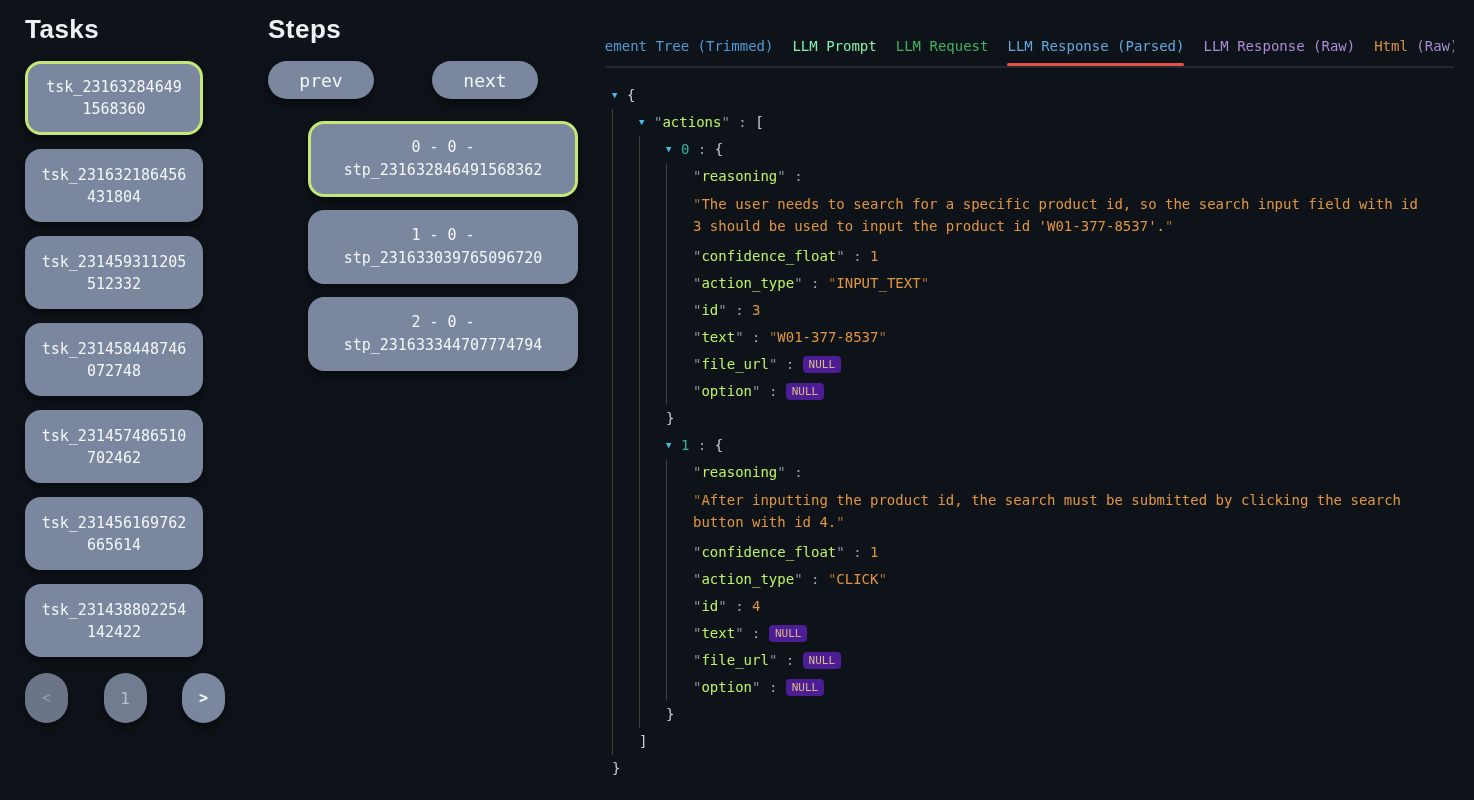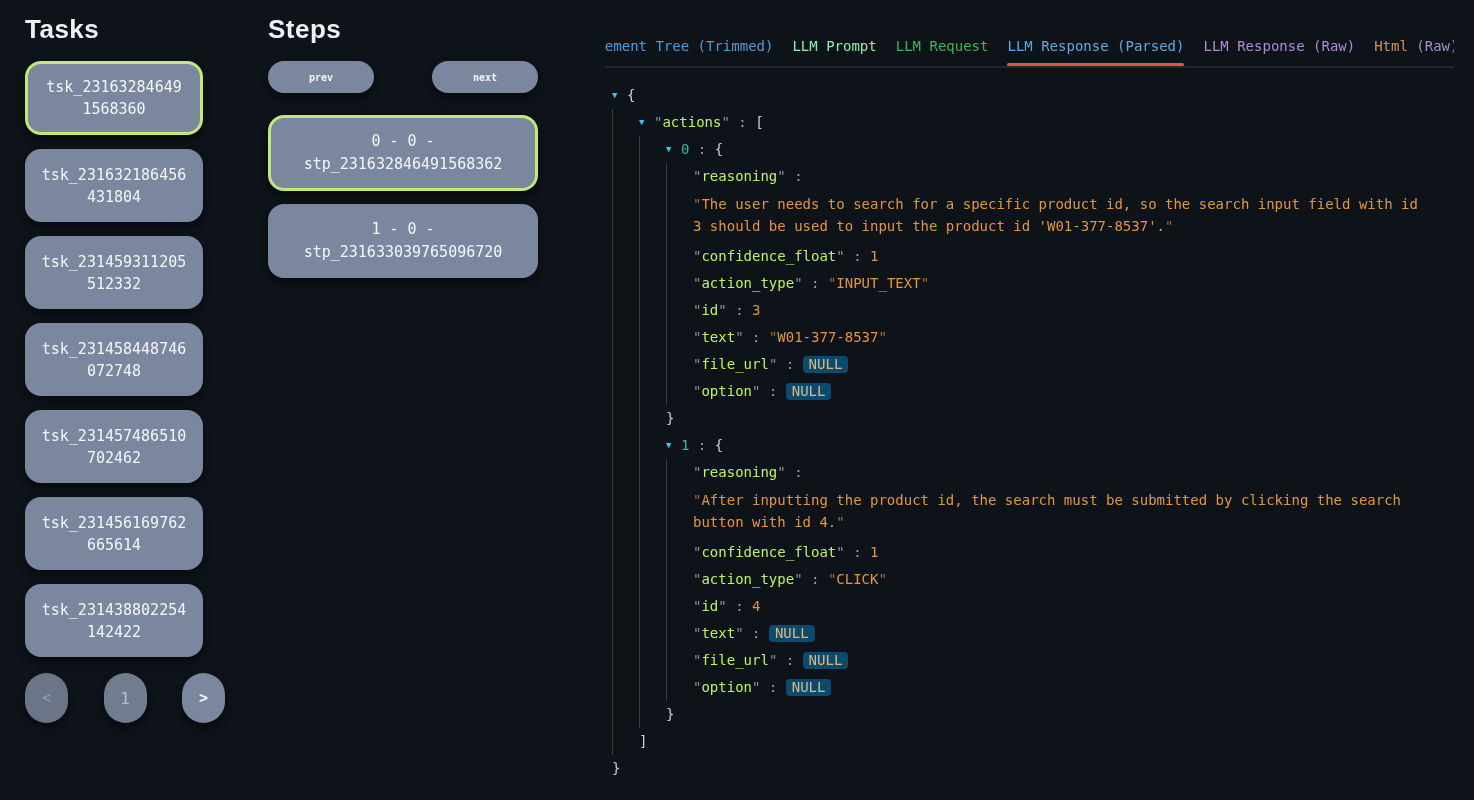--- a/index.html
+++ b/index.html
@@ -31,25 +31,25 @@
     font-family:"DejaVu Sans Mono",monospace;
     box-shadow:0 5px 8px rgba(0,0,0,.45);
     display:flex;align-items:center;justify-content:center;
   }
   .card-btn{
     width:100%;min-height:73px;border-radius:16px;
     font-size:15px;line-height:22px;text-align:center;
     padding:12px 14px;margin-bottom:14px;
     word-break:break-all;
   }
-  .steps-list .card-btn{min-height:74px;line-height:23px;margin-bottom:13px;word-break:normal;}
+  .steps-list .card-btn{min-height:74px;line-height:23px;margin-bottom:13px;word-break:normal;margin-left:40px;}
   .card-btn.selected{border:3px solid var(--sel-border);}
 
   .steps-nav{display:flex;justify-content:space-between;margin-bottom:22px;}
-  .pill-btn{width:106px;height:32px;border-radius:21px;font-size:10px;font-weight:bold;}
+  .pill-btn{width:106px;height:38px;border-radius:21px;font-size:18px;}
 
   .pagination{display:flex;justify-content:space-between;width:200px;margin-top:16px;}
   .page-btn{width:43px;height:50px;border-radius:22px;font-size:15px;}
   .page-btn.disabled{background:#6b7587;color:#969eae;cursor:default;box-shadow:0 5px 8px rgba(0,0,0,.35);}
   .page-btn.current{background:#717c90;color:#b9c0cc;font-size:16px;}
   .page-btn.next{font-weight:bold;}
 
   
   .tabs-clip{overflow:hidden;border-bottom:2px solid #23282f;margin-top:24px;}
   .tabs{display:flex;gap:19px;margin-left:-17px;white-space:nowrap;}
@@ -69,22 +69,22 @@
   .tri{flex:0 0 15px;color:#3fc0e8;font-size:9px;line-height:27px;cursor:pointer;}
   .k{color:#bef264;}
   .q{color:#8d939c;}
   .colon{color:#9aa0a8;white-space:pre;}
   .brace{color:#ccd0d6;}
   .idx{color:#2fb5a3;}
   .v{color:#e2953f;}
   .vq{color:#a8712f;}
   .num{color:#de9445;}
   .null-badge{
-    display:inline-block;background:#0c4a6e;color:#d8b888;
-    font-size:14px;line-height:15px;padding:1px 6px;border-radius:4px;
+    display:inline-block;background:#4c1d95;color:#d8b888;
+    font-size:11px;line-height:15px;padding:1px 6px;border-radius:4px;
     align-self:center;
   }
   .tval{display:block;max-width:730px;line-height:22px;padding:3px 0 6px;white-space:pre-wrap;}
 </style>
 </head>
 <body>
 
 <div class="col col-tasks">
   <div class="panel-title">Tasks</div>
   <div id="task-list">
@@ -129,20 +129,23 @@
     <button class="pill-btn">prev</button>
     <button class="pill-btn">next</button>
   </div>
   <div class="steps-list" id="step-list">
       <button class="card-btn selected">
         <span>0 - 0 - stp_231632846491568362</span>
       </button>
       <button class="card-btn">
         <span>1 - 0 - stp_231633039765096720</span>
       </button>
+      <button class="card-btn">
+        <span>2 - 0 - stp_231633344707774794</span>
+      </button>
     </div>
 </div>
 
 <div class="col col-artifacts">
   <div class="tabs-clip">
     <div class="tabs" id="tab-row">
         <div class="tab" style="color: rgb(78, 155, 216);"><span>Element Tree (Trimmed)</span></div>
         <div class="tab" style="color: #86efac;"><span>LLM Prompt</span></div>
         <div class="tab" style="color: rgb(62, 178, 95);"><span>LLM Request</span></div>
         <div class="tab active" style="color: rgb(100, 169, 221);"><span>LLM Response (Parsed)</span></div>

